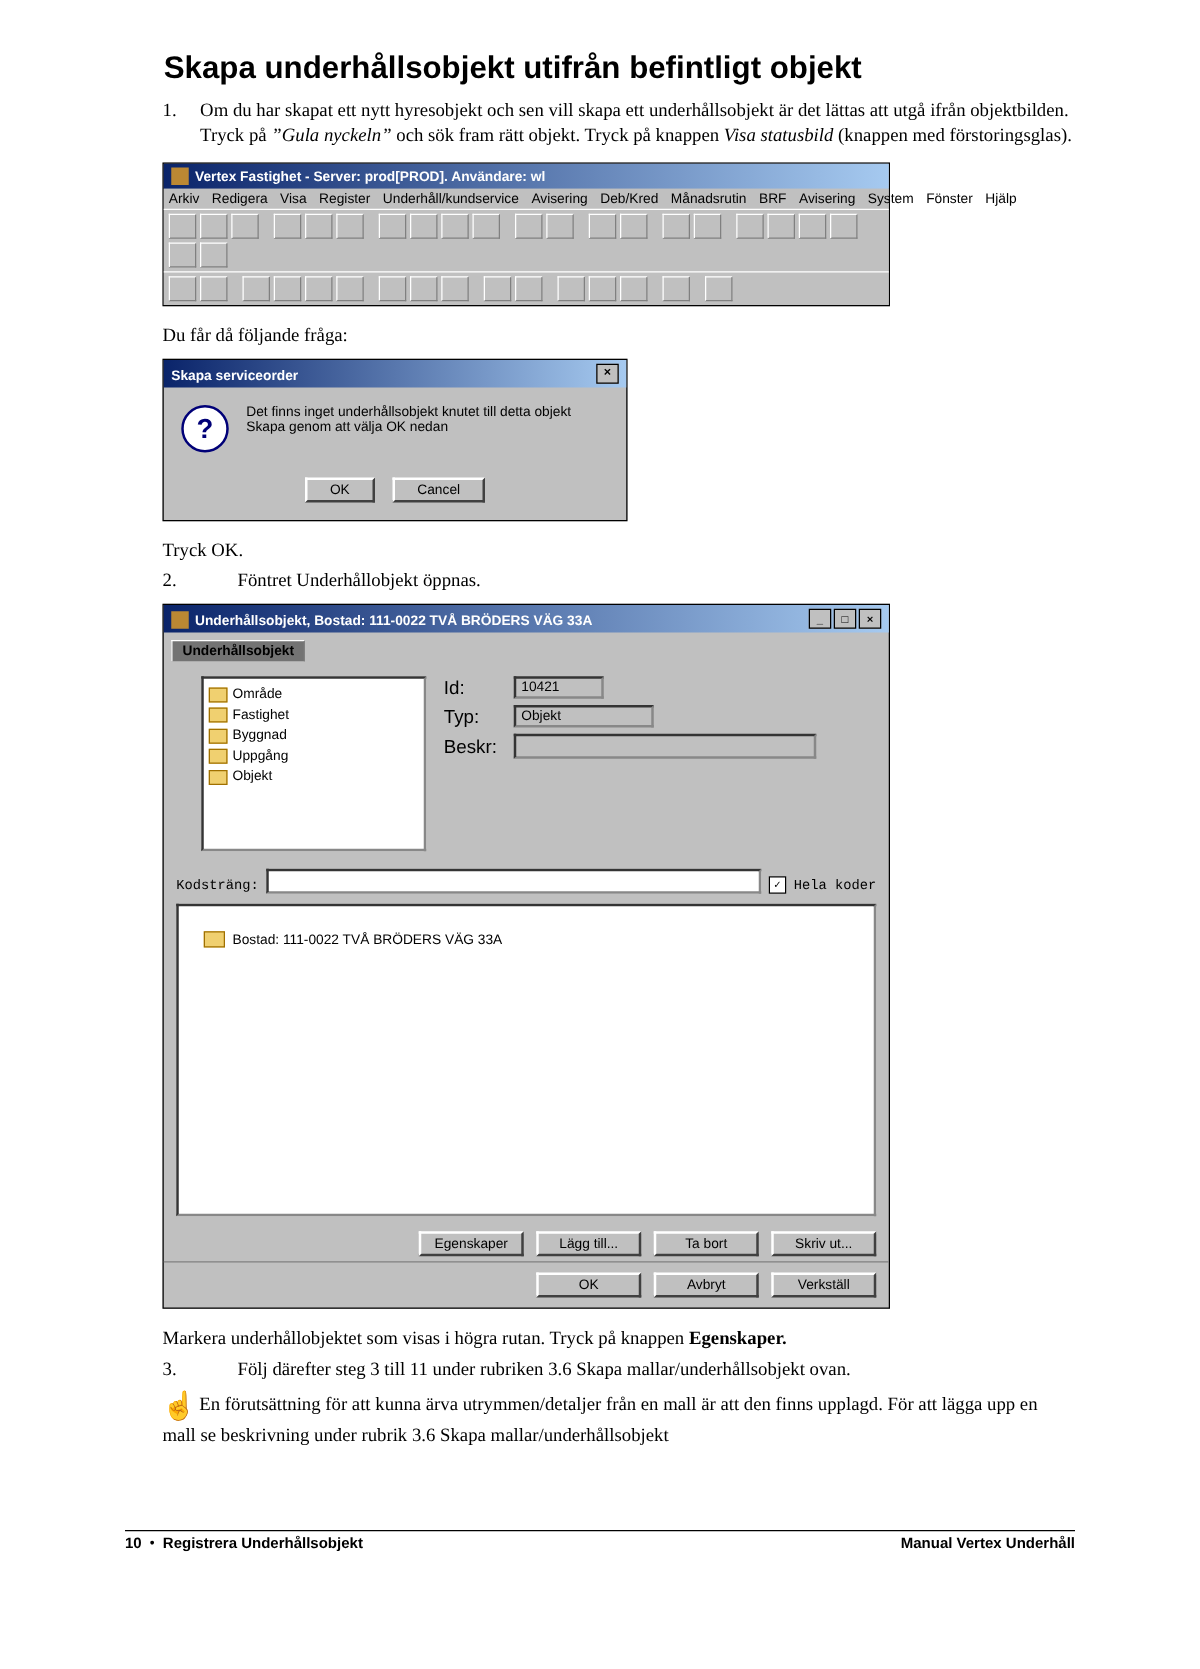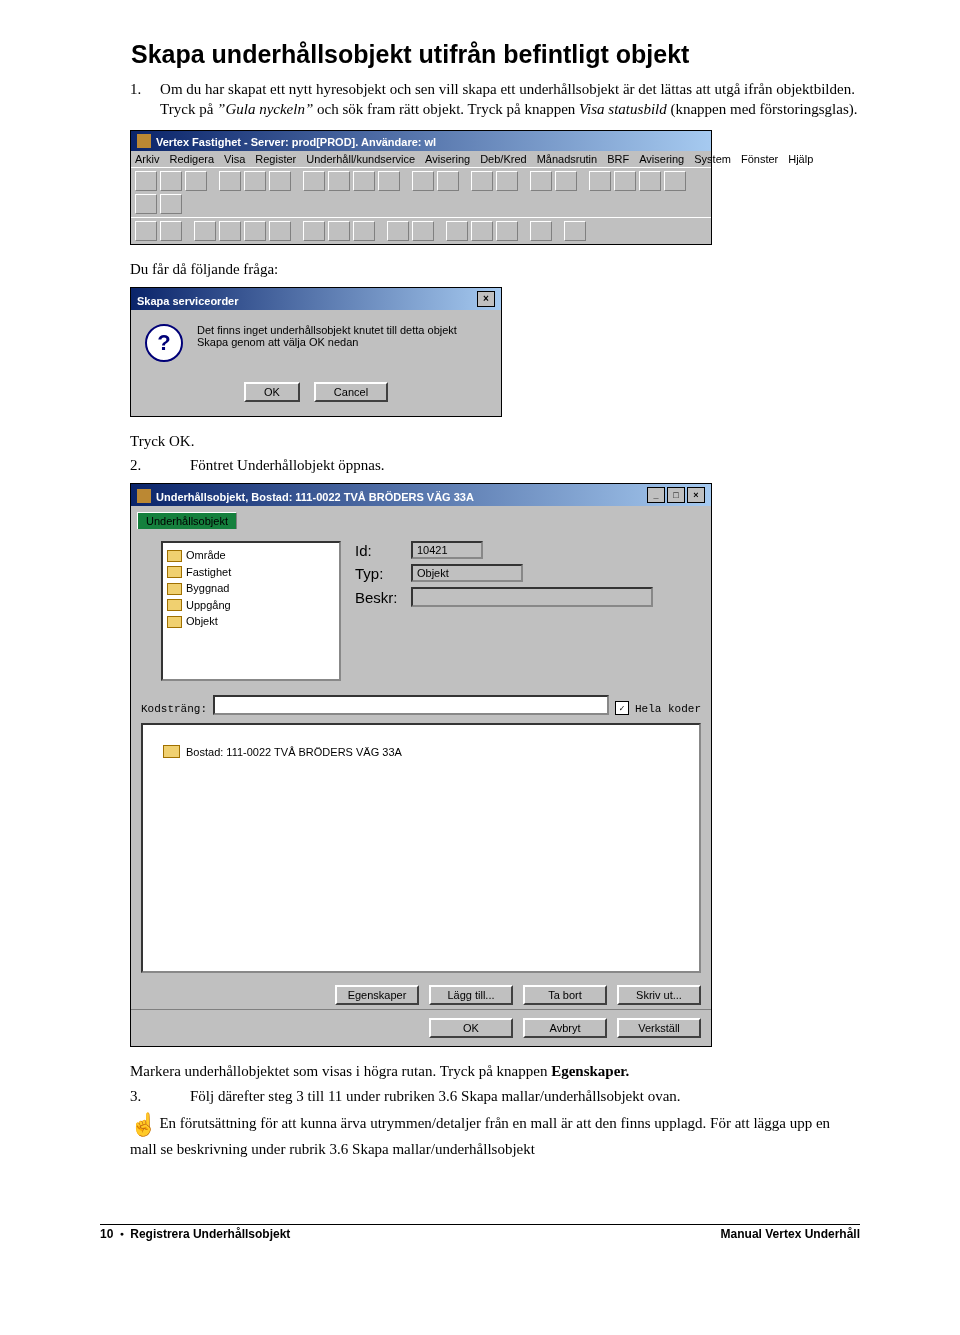--- a/index.html
+++ b/index.html
@@ -133,27 +133,27 @@
   .ow-top {
     display: flex; gap: 0;
     padding: 6px;
   }
   .ow-tree {
     width: 200px;
     background: #c0c0c0;
     padding: 4px;
   }
   .tabbtn {
-    background: #15803d;
+    background: #737373;
     border: 1px solid #808080;
     border-bottom: none;
     border-top-color: #fff; border-left-color: #fff;
     padding: 2px 8px;
     display: inline-block;
-    font-weight: normal;
+    font-weight: bold;
     font-size: 11px;
   }
   .treebox {
     background: #fff;
     border: 2px inset #888;
     margin-top: 2px;
     height: 128px;
     padding: 4px;
     margin-left: 20px;
   }

